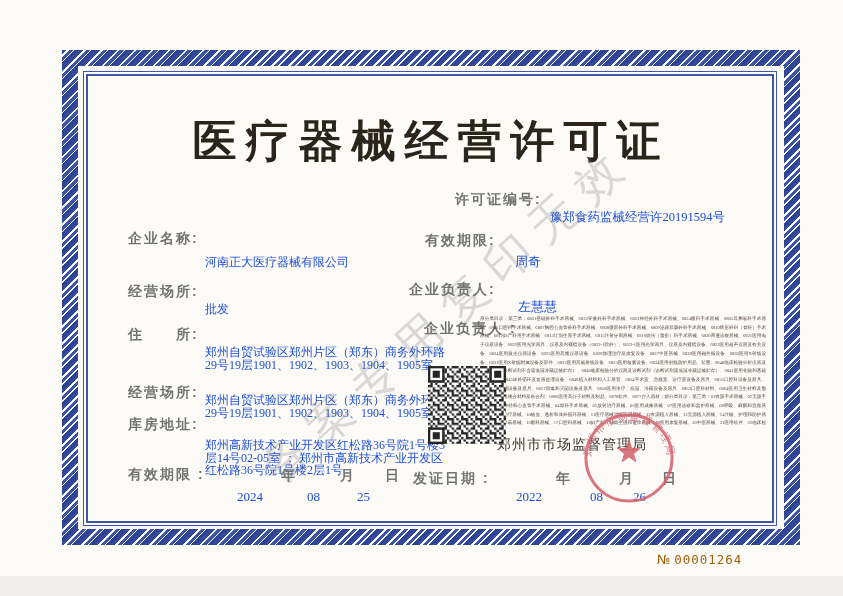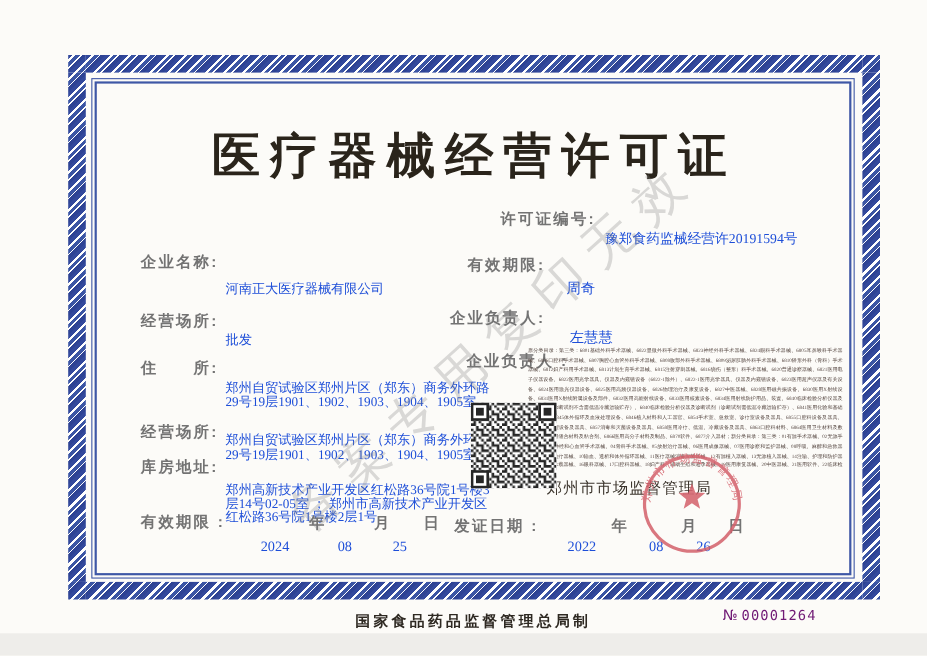--- a/index.html
+++ b/index.html
@@ -46,21 +46,21 @@
   .u-year2{left:556px;top:470px;}  .u-month2{left:619px;top:470px;}  .u-day2{left:662px;top:470px;}
   .v-year2{left:516px;top:491px;font-size:13px;}  .v-month2{left:590px;top:491px;font-size:13px;}
   .v-day2{left:633px;top:491px;font-size:13px;}
   .seal{position:absolute;left:582px;top:411px;width:94px;height:94px;z-index:4;opacity:.85;}
   .watermark{position:absolute;left:248px;top:452px;z-index:5;pointer-events:none;
       transform:rotate(-42deg);transform-origin:0 0;
       font-family:"Liberation Serif",serif;font-size:46px;letter-spacing:14px;
       color:rgba(125,125,125,0.28);white-space:nowrap;}
   .footer-maker{position:absolute;left:323px;top:556px;font-weight:bold;font-size:13.5px;
       letter-spacing:3px;color:#2e2922;}
-  .footer-serial{position:absolute;left:657px;top:552px;color:#701a75;font-size:13px;}
+  .footer-serial{position:absolute;left:657px;top:552px;color:#a16207;font-size:13px;}
   .footer-serial .no{font-family:"DejaVu Sans",sans-serif;font-size:13px;}
   .footer-serial .digits{font-family:"DejaVu Sans Mono",monospace;font-size:12.5px;letter-spacing:1px;}
 </style>
 </head>
 <body>
 
 <div class="page">
 
   <div class="frame"></div>
   <div class="frame-line"></div>
@@ -143,19 +143,18 @@
     <defs>
         <path id="sealArc" d="M 11.6 62 A 39 39 0 1 1 84.4 62" fill="none"></path>
       </defs>
     <text font-family="Liberation Serif, serif" font-size="10.5" fill="#d4606b" letter-spacing="1.5">
       <textPath href="#sealArc" startOffset="50%" text-anchor="middle">郑州市市场监督管理局</textPath>
     </text>
   </svg>
 
   <div class="watermark">备案专用复印无效</div>
 
-  <div class="footer-maker">国家食品药品监督管理总局制</div>
   <div class="footer-serial">
     <span class="no">№</span>
     <span class="digits">00001264</span>
   </div>
 
 </div>
 
 </body></html>

